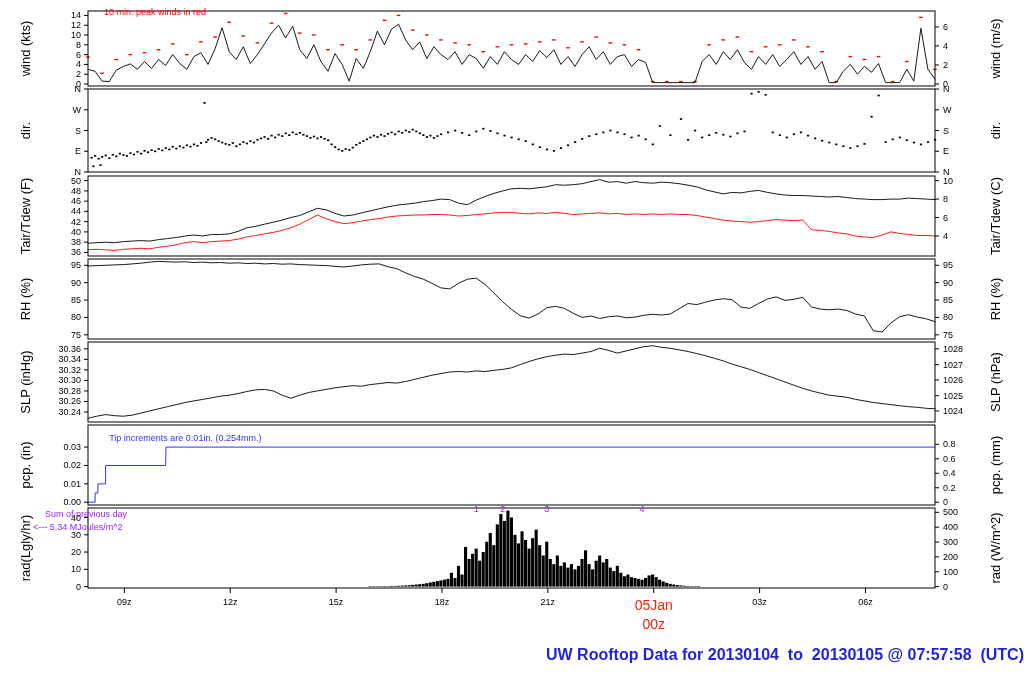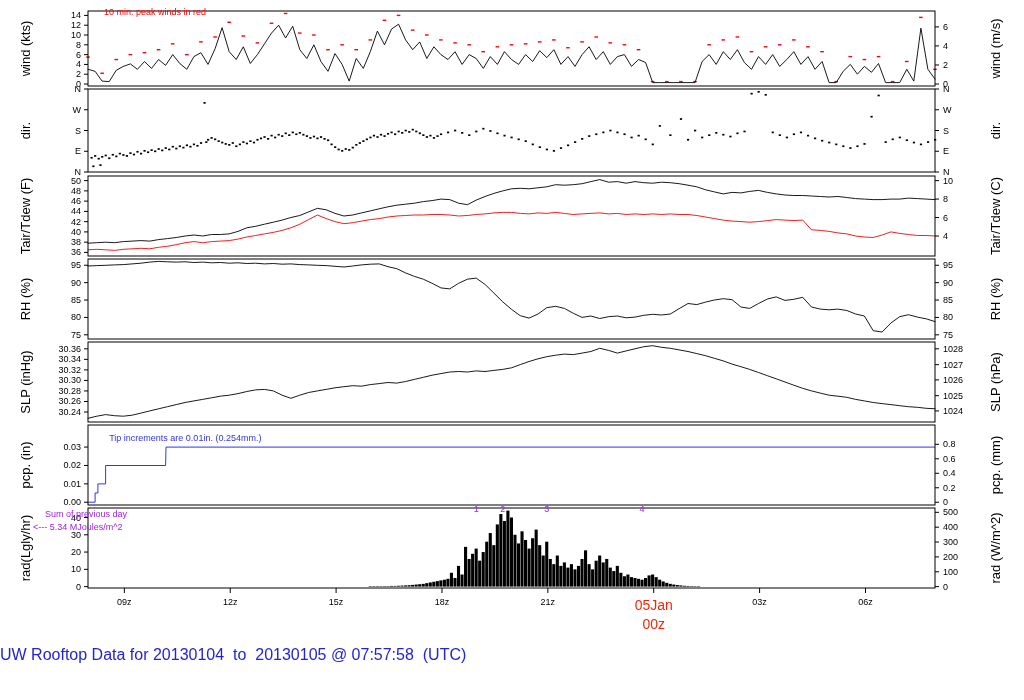--- a/index.html
+++ b/index.html
@@ -1,19 +1,19 @@
 <!DOCTYPE html>
 <html><head>
 <meta charset="utf-8">
 <style>
   html,body{margin:0;padding:0;background:#ffffff;width:1024px;height:700px;overflow:hidden;}
   body{font-family:"Liberation Sans","DejaVu Sans",sans-serif;}
   #wrap{position:relative;width:1024px;height:700px;background:#fff;}
-  #chart-title{position:absolute;top:646px;left:0;width:1024px;text-align:left;
-    color:#2222dd;font-size:16px;white-space:pre;}
+  #chart-title{position:absolute;top:646px;left:0;width:1024px;text-align:right;
+    color:#2222dd;font-size:16px;white-space:pre;font-weight:bold;}
   svg text{font-family:"Liberation Sans","DejaVu Sans",sans-serif;}
 </style>
 </head>
 <body>
 
 <div id="wrap">
   <svg id="plot" width="1024" height="644">
       <g>
         <g>
           <line x1="86.2" x2="89.8" y1="57.07843137254902" y2="57.07843137254902" stroke="#ff0000" stroke-width="1.4"></line>

